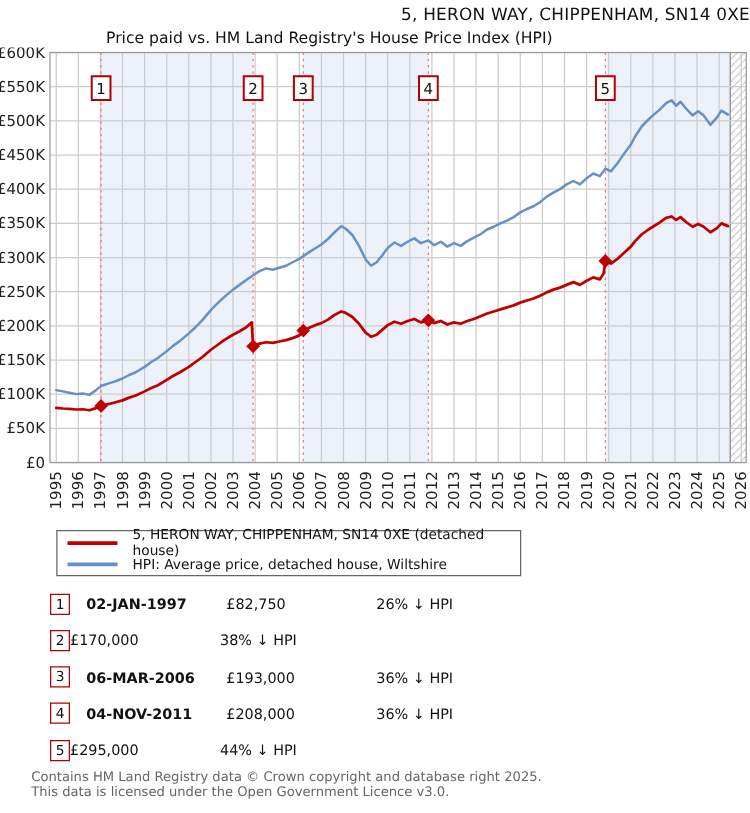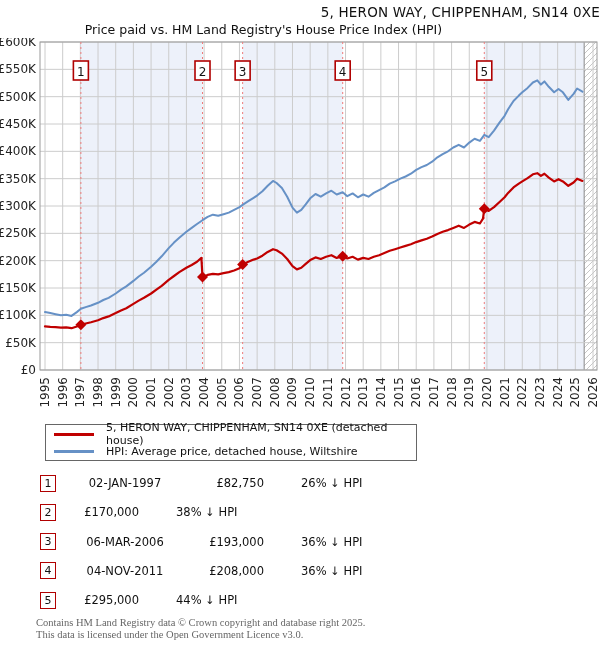--- a/index.html
+++ b/index.html
@@ -12,25 +12,25 @@
   svg.plot{position:absolute;top:38px;left:0;}
   .legend{position:absolute;left:45px;top:424px;width:372px;height:37px;
         border:1.5px solid #666;background:#fff;box-sizing:border-box;
         display:flex;flex-direction:column;justify-content:center;gap:2px;}
   .legend-row{display:flex;align-items:center;height:15px;font-size:11px;}
   .swatch{width:40px;height:3px;margin-left:8px;margin-right:12px;flex:none;}
   .txrow{position:absolute;left:40px;display:flex;align-items:center;height:18px;
         font-size:11.5px;}
   .numbox{width:14px;height:15px;border:1.6px solid #b00000;background:#fff;
         text-align:center;font-size:11px;line-height:15px;flex:none;}
-  .txdate{width:112px;margin-left:13px;text-align:center;flex:none;}
-  .txprice{width:83px;text-align:right;flex:none;}
+  .txdate{width:112px;margin-left:13px;text-align:left;flex:none;font-weight:bold;}
+  .txprice{width:83px;text-align:left;flex:none;}
   .txhpi{margin-left:37px;flex:none;}
-  .footer{position:absolute;left:36px;top:617px;font-size:10.5px;color:#666;
-        line-height:11.5px;font-family:Liberation Serif, serif;}
+  .footer{position:absolute;left:25px;top:617px;font-size:10.5px;color:#666;
+        line-height:11.5px;}
 </style>
 </head>
 <body>
 
 <div class="page">
 
   <div class="chart-title">5, HERON WAY, CHIPPENHAM, SN14 0XE</div>
   <div class="chart-subtitle">Price paid vs. HM Land Registry's House Price Index (HPI)</div>
 
   <svg class="plot" width="600" height="380" viewBox="0 0 600 380">

